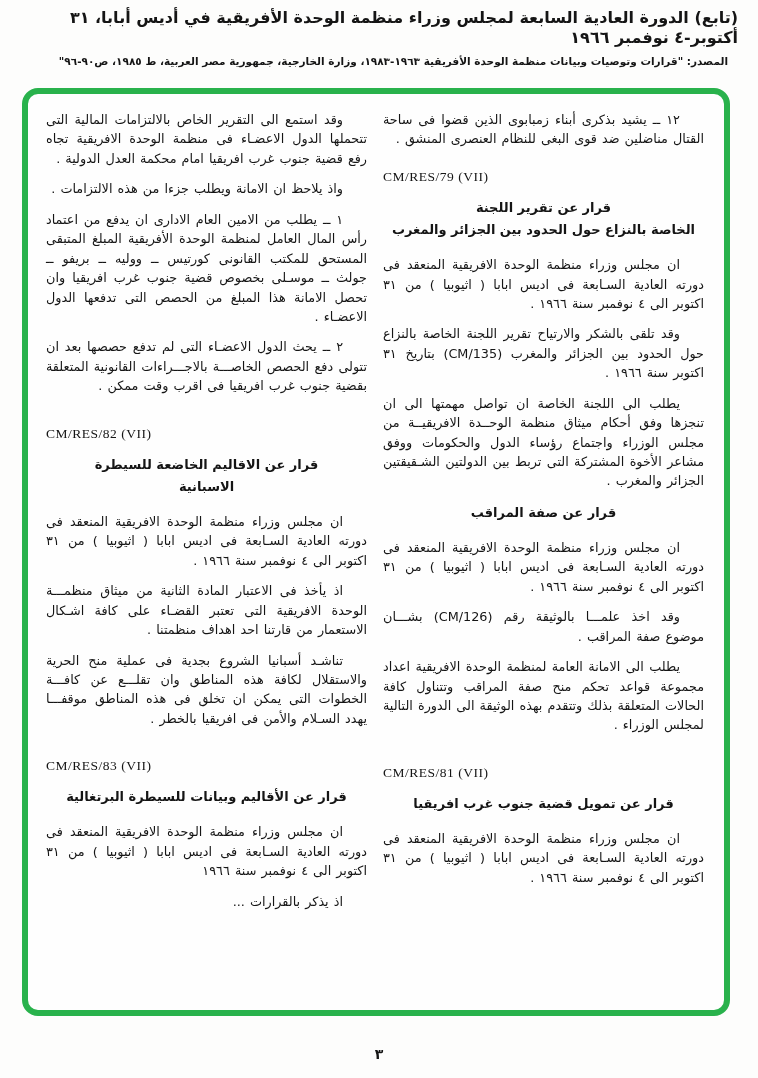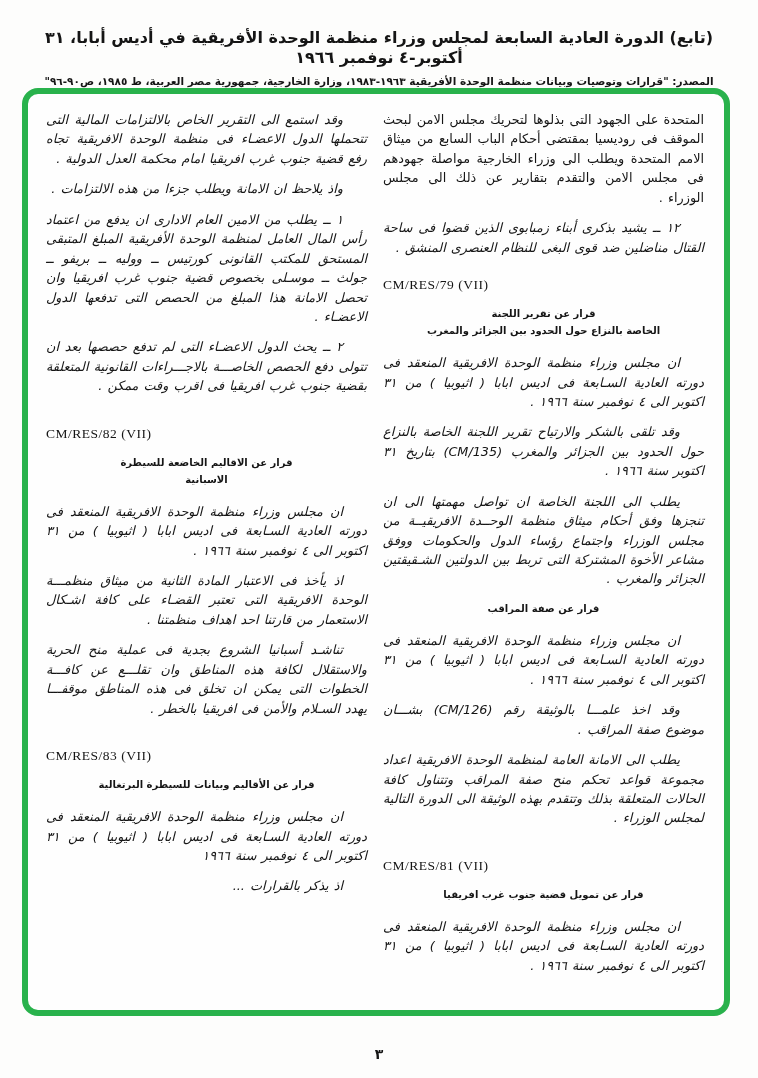--- a/index.html
+++ b/index.html
@@ -4,21 +4,21 @@
 <style>
   html,body{margin:0;padding:0;}
   body{
     width:758px;height:1078px;
     background:#fdfdfc;
     font-family:"DejaVu Sans", sans-serif;
     color:#151515;
     position:relative;
     overflow:hidden;
   }
-  .header{ text-align:center; padding-top:28px; direction:rtl; }
+  .header{ padding-top:8px; direction:rtl; }
   .header-line1{
     font-size:16px; font-weight:bold; line-height:1.25;
     padding:0 20px;
   }
   .header-line2{
     font-size:10.5px; font-weight:bold; margin-top:7px;
     padding:0 30px;
   }
   .frame{
     position:absolute; left:22px; top:88px;
@@ -29,52 +29,51 @@
     background:#fefefe;
     overflow:hidden;
   }
   .cols{ display:flex; direction:rtl; gap:16px; height:100%; }
   .col{ flex:1; direction:rtl; min-width:0; }
   .para{
     font-size:12.8px; line-height:1.52;
     text-align:justify; margin:0 0 11px 0;
     word-spacing:1px;
   }
-  .indent{ text-indent:24px;font-style:italic; }
+  .indent{ text-indent:24px; }
   .code{
     direction:ltr; text-align:left;
     font-family:Liberation Serif, serif;
     font-size:13.5px; letter-spacing:0.5px;
     margin:30px 0 12px 0;
   }
   .code.first{ margin-top:20px; }
   .title{
     font-weight:bold; text-align:center;
-    font-size:10px; line-height:1.7;
+    font-size:13px; line-height:1.7;
     white-space:pre-line;
     margin:4px 0 14px 0;
   }
   .pagenum{
     position:absolute; bottom:16px; left:0; right:0;
     text-align:center; font-size:14px; font-weight:bold;
   }
 </style>
 </head>
 <body>
 
 <div class="header">
   <div class="header-line1">(تابع) الدورة العادية السابعة لمجلس وزراء منظمة الوحدة الأفريقية في أديس أبابا، ٣١ أكتوبر-٤ نوفمبر ١٩٦٦</div>
   <div class="header-line2">المصدر: "قرارات وتوصيات وبيانات منظمة الوحدة الأفريقية ١٩٦٣-١٩٨٣، وزارة الخارجية، جمهورية مصر العربية، ط ١٩٨٥، ص٩٠-٩٦"</div>
 </div>
 
 <div class="frame">
   <div class="cols">
 
     <div class="col">
-      <p class="para">المتحدة على الجهود التى بذلوها لتحريك مجلس الامن لبحث الموقف فى روديسيا بمقتضى أحكام الباب السابع من ميثاق الامم المتحدة ويطلب الى وزراء الخارجية مواصلة جهودهم فى مجلس الامن والتقدم بتقارير عن ذلك الى مجلس الوزراء .</p>
       <p class="para indent">١٢ ــ يشيد بذكرى أبناء زمبابوى الذين قضوا فى ساحة القتال مناضلين ضد قوى البغى للنظام العنصرى المنشق .</p>
       <div class="code first">CM/RES/79  (VII)</div>
       <div class="title">قرار عن تقرير اللجنة
 الخاصة بالنزاع حول الحدود بين الجزائر والمغرب</div>
       <p class="para indent">ان مجلس وزراء منظمة الوحدة الافريقية المنعقد فى دورته العادية السـابعة فى اديس ابابا ( اثيوبيا ) من ٣١ اكتوبر الى ٤ نوفمبر سنة ١٩٦٦ .</p>
       <p class="para indent">وقد تلقى بالشكر والارتياح تقرير اللجنة الخاصة بالنزاع حول الحدود بين الجزائر والمغرب (CM/135) بتاريخ ٣١ اكتوبر سنة ١٩٦٦ .</p>
       <p class="para indent">يطلب الى اللجنة الخاصة ان تواصل مهمتها الى ان تنجزها وفق أحكام ميثاق منظمة الوحــدة الافريقيــة من مجلس الوزراء واجتماع رؤساء الدول والحكومات ووفق مشاعر الأخوة المشتركة التى تربط بين الدولتين الشـقيقتين الجزائر والمغرب .</p>
       <div class="title">قرار عن صفة المراقب</div>
       <p class="para indent">ان مجلس وزراء منظمة الوحدة الافريقية المنعقد فى دورته العادية السـابعة فى اديس ابابا ( اثيوبيا ) من ٣١ اكتوبر الى ٤ نوفمبر سنة ١٩٦٦ .</p>
       <p class="para indent">وقد اخذ علمـــا بالوثيقة رقم (CM/126) بشـــان موضوع صفة المراقب .</p>

